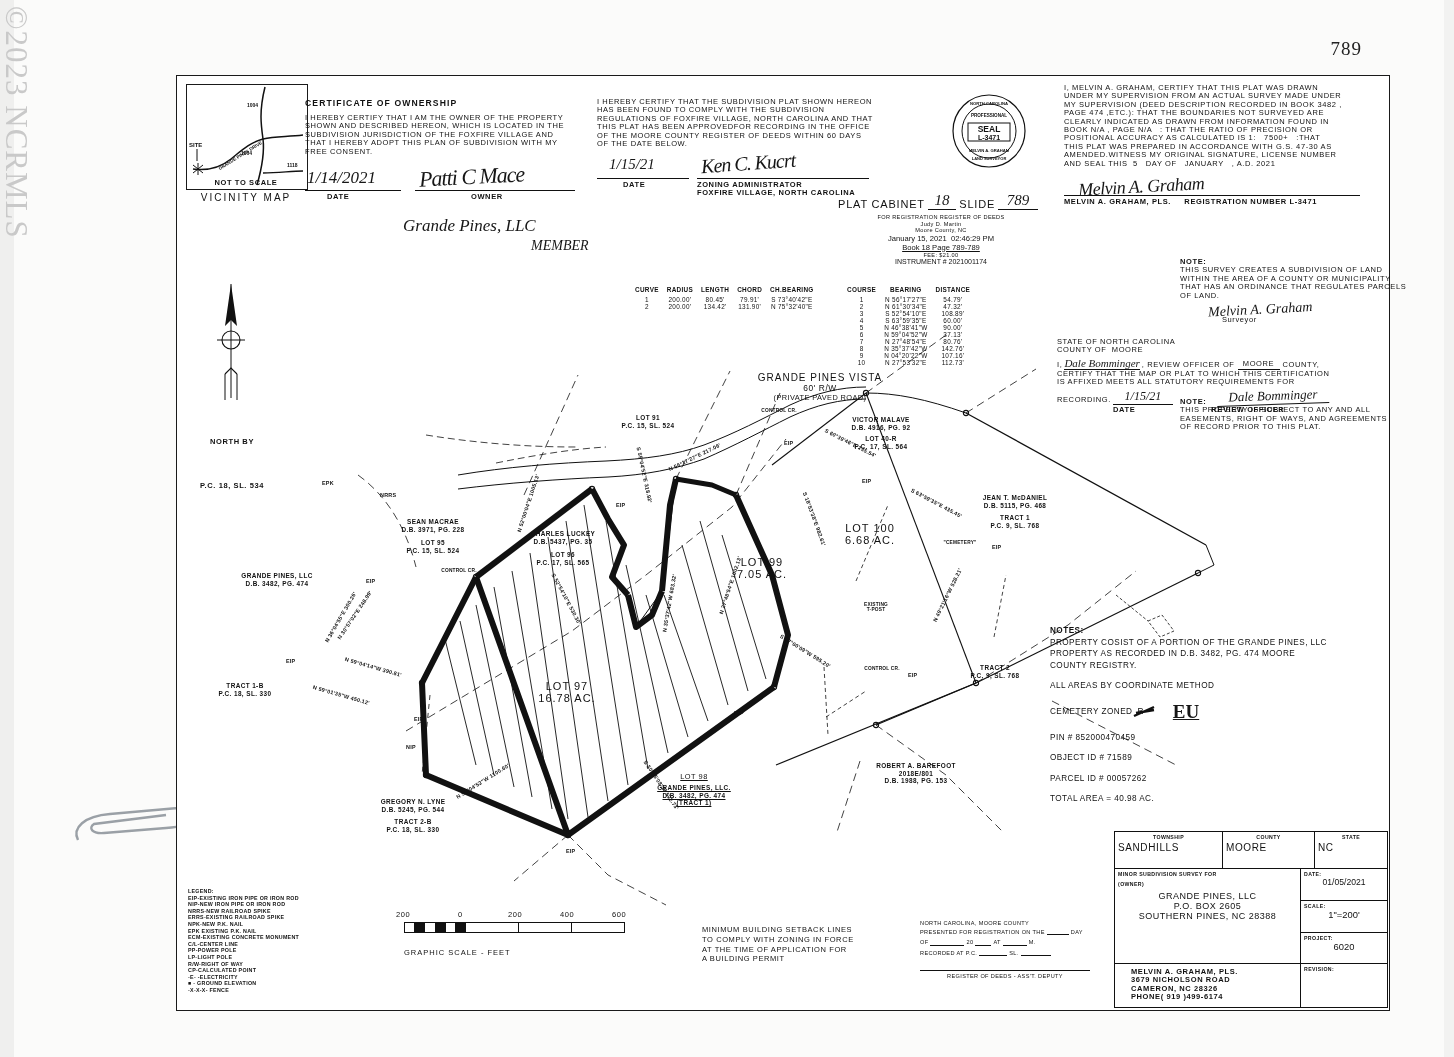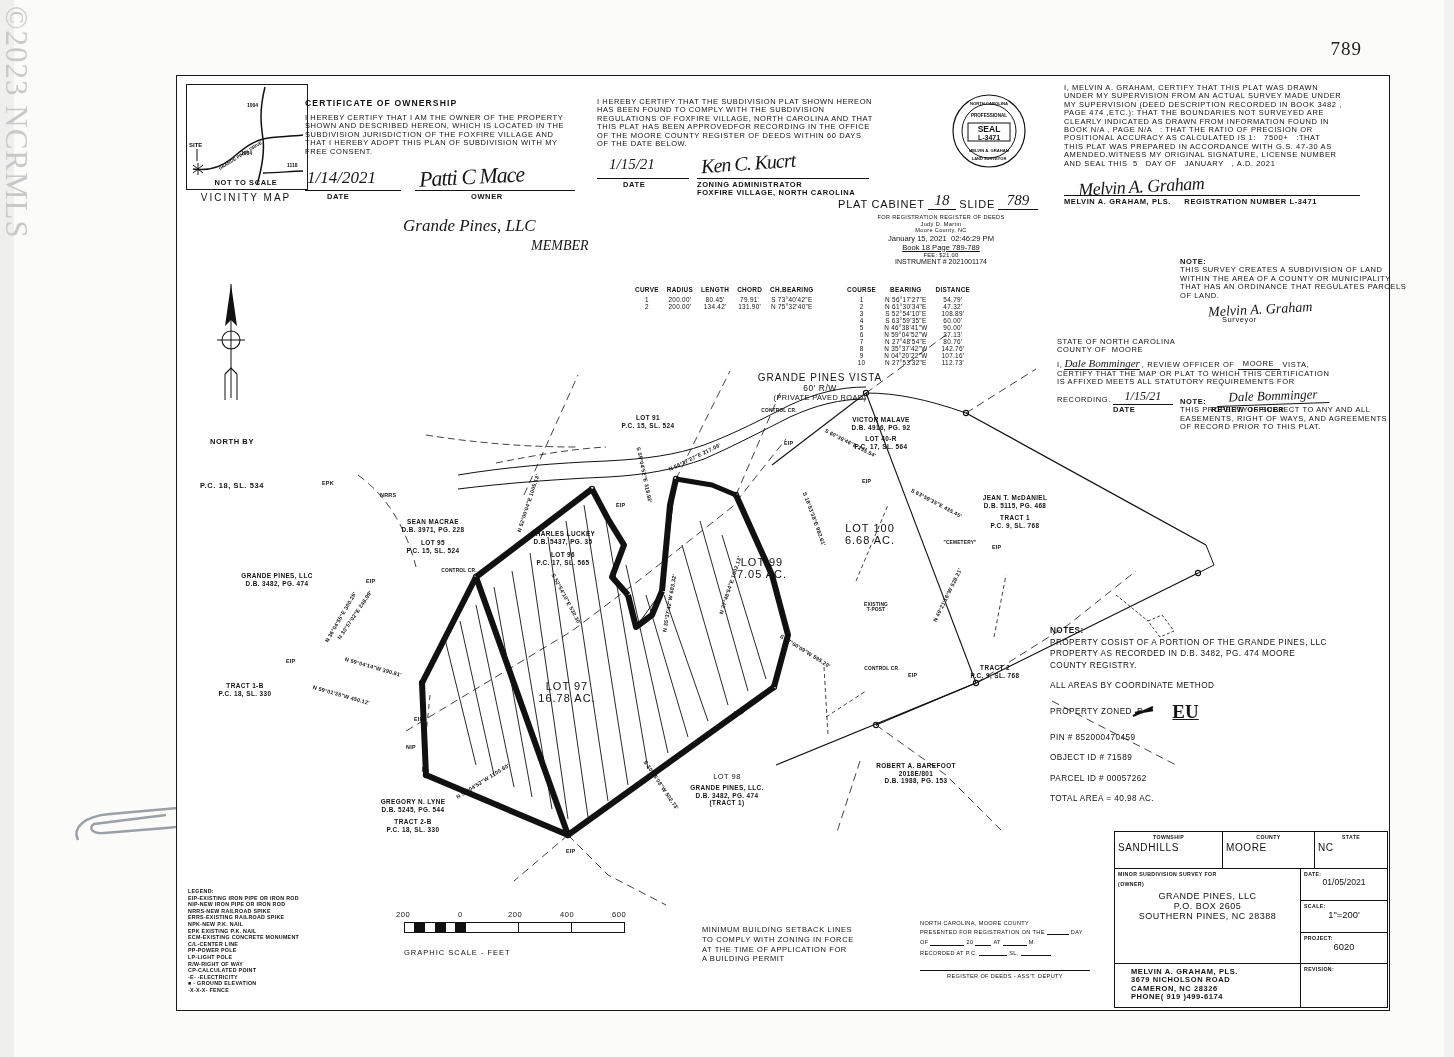--- a/index.html
+++ b/index.html
@@ -224,21 +224,21 @@
   </div>
 
   <div class="blk" style="left:1057px;top:338px;width:324px;">
     <div class="t cap">STATE OF NORTH CAROLINA</div>
     <div class="t cap">COUNTY OF  MOORE</div>
     <div style="display:flex;align-items:flex-end;margin-top:2px;">
       <span class="t cap">I,</span>
       <span class="hand uline" style="font-size:11px;margin:0 2px;min-width:74px;">Dale Bomminger</span>
       <span class="t cap">, REVIEW OFFICER OF</span>
       <span class="t cap uline" style="margin:0 3px;min-width:42px;text-align:center;">MOORE</span>
-      <span class="t cap">VISTA,</span>
+      <span class="t cap">COUNTY,</span>
     </div>
     <div class="t cap">CERTIFY THAT THE MAP OR PLAT TO WHICH THIS CERTIFICATION
 IS AFFIXED MEETS ALL STATUTORY REQUIREMENTS FOR</div>
     <div style="display:flex;align-items:flex-end;margin-top:1px;">
       <span class="t cap">RECORDING.</span>
       <span class="hand uline" style="font-size:12px;margin-left:2px;min-width:60px;text-align:center;">1/15/21</span>
       <span class="hand uline" style="font-size:13px;margin-left:44px;min-width:112px;text-align:center;transform:rotate(-2deg);">Dale Bomminger</span>
     </div>
     <div style="display:flex;margin-top:1px;">
       <span class="t cap" style="margin-left:56px;font-weight:bold;">DATE</span>
@@ -493,21 +493,21 @@
     <div class="t lot">6.68 AC.</div>
   </div>
   <div class="mlbl" style="left:712px;top:556px;width:100px;">
     <div class="t lot">LOT 99</div>
     <div class="t lot">7.05 AC.</div>
   </div>
   <div class="mlbl" style="left:512px;top:680px;width:110px;">
     <div class="t lot">LOT 97</div>
     <div class="t lot">16.78 AC.</div>
   </div>
-  <div class="mlbl" style="left:672px;top:772px;width:110px;">
+  <div class="mlbl" style="left:639px;top:772px;width:110px;text-decoration:underline;">
     <div class="t lotsm">LOT 98</div>
     <div class="t l" style="margin-top:3px;">GRANDE PINES, LLC.
 D.B. 3482, PG. 474
 (TRACT 1)</div>
   </div>
   <div class="mlbl" style="left:358px;top:798px;width:110px;">
     <div class="t l">GREGORY N. LYNE
 D.B. 5245, PG. 544</div>
     <div class="t l" style="margin-top:5px;">TRACT 2-B
 P.C. 18, SL. 330</div>
@@ -585,21 +585,21 @@
 
   <div class="notes">
     <div class="t ln" style="font-weight:bold;">NOTES:</div>
     <div class="t ln">PROPERTY COSIST OF A PORTION OF THE GRANDE PINES, LLC
 PROPERTY AS RECORDED IN D.B. 3482, PG. 474 MOORE
 COUNTY REGISTRY.</div>
     <div class="sp"></div>
     <div class="t ln">ALL AREAS BY COORDINATE METHOD</div>
     <div class="sp"></div>
     <div style="display:flex;align-items:center;">
-      <span class="t ln">PROPERTY ZONED</span>
+      <span class="t ln">CEMETERY ZONED</span>
       <span class="t ln" style="margin-left:5px;position:relative;">R</span>
       <svg style="position:relative;left:-12px;" width="26" height="14">
         <path d="M2 11 L22 2 M4 8 L22 5" stroke="#111" stroke-width="2.4" fill="none"></path>
       </svg>
       <span class="hand" style="font-size:19px;font-weight:bold;font-style:normal;margin-left:3px;text-decoration:underline;">EU</span>
     </div>
     <div class="sp"></div>
     <div class="t ln">PIN # 852000470459</div>
     <div class="sp"></div>
     <div class="t ln">OBJECT ID # 71589</div>

